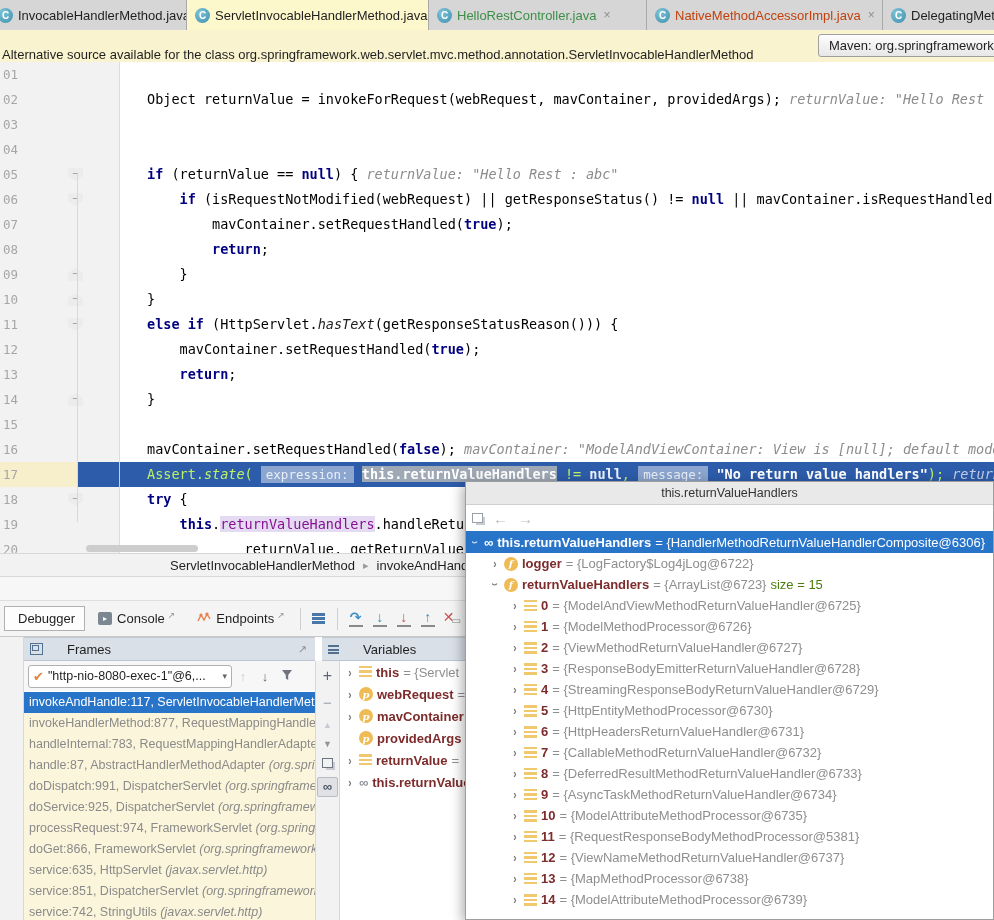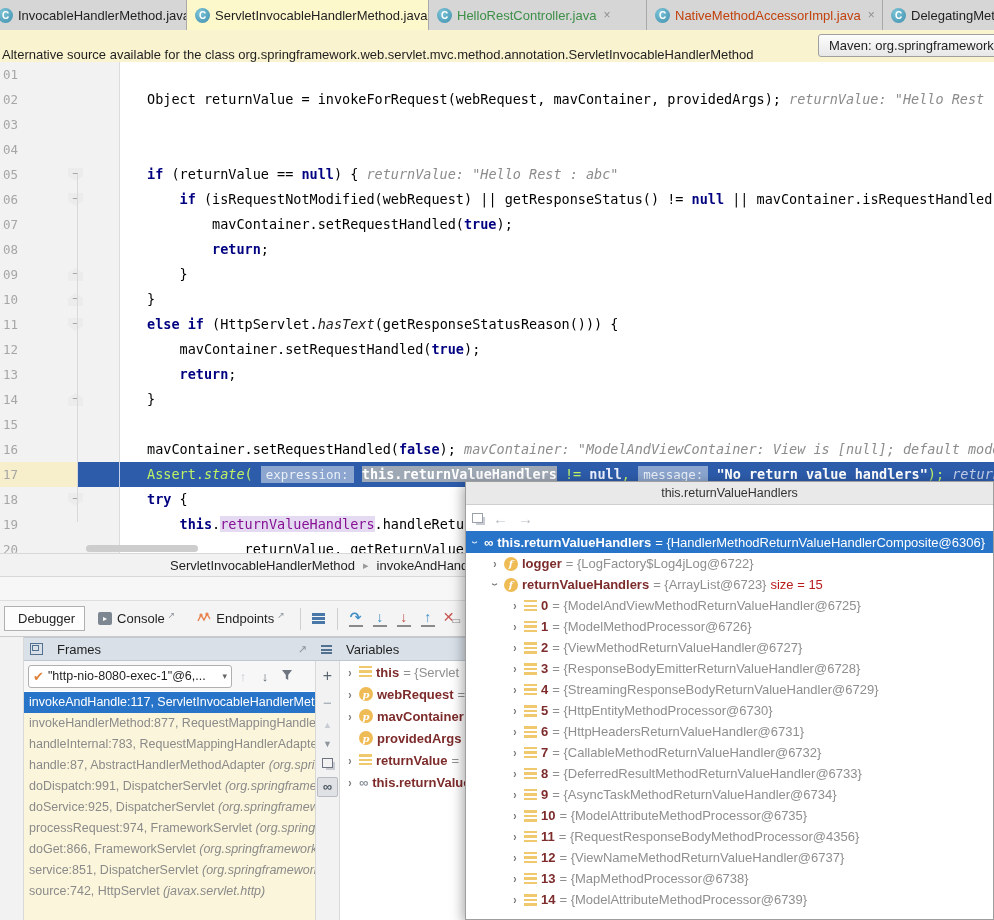--- a/index.html
+++ b/index.html
@@ -67,21 +67,21 @@
   .badge{font-size:9px;color:#8f959d;margin-left:-2px;position:relative;top:-4px;}
   .vsep{width:1px;height:22px;background:#cfcfcf;margin:0 6px;}
   .tbi{width:24px;height:24px;display:flex;align-items:center;justify-content:center;flex:none;position:relative;}
   .consicon{width:14px;height:13px;background:#7d8791;border-radius:2px;color:#fff;font-size:8px;line-height:13px;text-align:center;}
   .hamb{width:13px;height:11px;background:repeating-linear-gradient(#4978a8 0 3px,transparent 3px 4px);}
   .stepbase{position:absolute;left:5px;bottom:4px;width:14px;height:2px;background:#8a8a8a;}
   .aglyph{font-size:14px;font-weight:bold;line-height:14px;position:relative;top:-2px;}
 
   
   .phdr{position:absolute;top:637px;height:24px;background:#d9e0e8;border-top:1px solid #c2c9d2;
-        border-bottom:1px solid #bfc6cf;box-sizing:border-box;display:flex;align-items:center;gap:14px;padding-left:6px;}
+        border-bottom:1px solid #bfc6cf;box-sizing:border-box;display:flex;align-items:center;gap:24px;padding-left:6px;}
   .phdr .ficon{width:11px;height:10px;border:1px solid #52708f;position:relative;}
   .phdr .ficon:before{content:"";position:absolute;left:1px;top:1px;width:5px;height:4px;border:1px solid #52708f;}
   .phdr .micon{width:11px;height:9px;background:repeating-linear-gradient(#52708f 0 2px,transparent 2px 3.5px);}
   .floaticn{margin-left:auto;margin-right:8px;color:#8f959d;font-size:11px;}
   .leftstrip{position:absolute;left:0;top:637px;width:24px;height:283px;background:#f2f2f2;border-right:1px solid #d8d8d8;box-sizing:border-box;}
   .threadrow{position:absolute;left:24px;top:661px;width:291px;height:30px;background:#f7f7f7;display:flex;align-items:center;}
   .combo{width:204px;height:23px;margin-left:4px;background:#fff;border:1px solid #b0b0b0;border-radius:3px;
          display:flex;align-items:center;gap:4px;padding:0 4px;box-sizing:border-box;white-space:nowrap;overflow:hidden;}
   .combo .chk{color:#e0823c;font-weight:bold;}
   .combo .cv{font-size:12.5px;overflow:hidden;white-space:nowrap;flex:1;}
@@ -117,21 +117,21 @@
   .ptitle{height:22px;background:#e9e9e9;border-bottom:1px solid #cfcfcf;display:flex;align-items:center;justify-content:center;
           font-size:12.5px;color:#333;}
   .ptools{height:26px;display:flex;align-items:center;gap:10px;padding-left:6px;border-bottom:1px solid #efefef;}
   .dbl{width:9px;height:8px;border:1px solid #9aa0a8;box-shadow:3px 3px 0 -1px #c8ccd2;}
   .arr{color:#b8bcc2;font-size:15px;line-height:15px;}
   .ptree{position:absolute;left:0;top:49px;right:0;bottom:0;overflow:hidden;}
   .prow{height:21px;display:flex;align-items:center;gap:4px;white-space:nowrap;font-size:13px;overflow:hidden;}
   .prow.sel{background:#2874c9;height:22px;}
   .prow.sel .vname,.prow.sel .vval,.prow.sel .winfty{color:#fff;}
   .prow.sel .chev{color:#cfe3f7;}
-  .pextra{color:#b91c1c;}
+  .pextra{color:#4d7c0f;}
 </style>
 </head>
 <body>
 
 <div class="app">
   <div class="tabbar" id="tabbar" style="padding-left: 0px;">
       <div class="tab" style="width: 197px; margin-left: -10px;">
         <span class="cicon">C</span>
         <span style="color: rgb(31, 31, 31);">InvocableHandlerMethod.java</span>
       </div>
@@ -347,21 +347,21 @@
         <span class="aglyph" style="color: rgb(61, 143, 198);">→</span>
         <span style="color: rgb(138, 138, 138); font-size: 11px; margin-left: 1px;">ɪ</span>
       </span>
     </div>
 
   <div class="phdr" style="left:24px;width:291px;">
     <span class="ficon"></span>
     <span>Frames</span>
     <span class="floaticn">↗</span>
   </div>
-  <div class="phdr" style="left:315px;width:150px;">
+  <div class="phdr" style="left:322px;width:150px;">
     <span class="micon"></span>
     <span>Variables</span>
   </div>
 
   <div class="leftstrip"></div>
 
   <div class="threadrow">
     <div class="combo">
       <span class="chk">✔</span>
       <span class="cv">"http-nio-8080-exec-1"@6,...</span>
@@ -378,22 +378,23 @@
 
   <div class="frames" id="frames">
       <div class="frow sel"><span>invokeAndHandle:117, ServletInvocableHandlerMethod</span></div>
       <div class="frow"><span>invokeHandlerMethod:877, RequestMappingHandlerAdapter</span></div>
       <div class="frow"><span>handleInternal:783, RequestMappingHandlerAdapter</span></div>
       <div class="frow"><span>handle:87, AbstractHandlerMethodAdapter </span><span class="pkg">(org.springframework.web.servlet.mvc.method)</span></div>
       <div class="frow"><span>doDispatch:991, DispatcherServlet </span><span class="pkg">(org.springframework.web.servlet)</span></div>
       <div class="frow"><span>doService:925, DispatcherServlet </span><span class="pkg">(org.springframework.web.servlet)</span></div>
       <div class="frow"><span>processRequest:974, FrameworkServlet </span><span class="pkg">(org.springframework.web.servlet)</span></div>
       <div class="frow"><span>doGet:866, FrameworkServlet </span><span class="pkg">(org.springframework.web.servlet)</span></div>
+      <div class="frow"><span>service:635, HttpServlet </span><span class="pkg">(javax.servlet.http)</span></div>
       <div class="frow"><span>service:851, DispatcherServlet </span><span class="pkg">(org.springframework.web.servlet)</span></div>
-      <div class="frow"><span>source:742, HttpServlet </span><span class="pkg">(javax.servlet.http)</span></div>
+      <div class="frow"><span>service:742, StringUtils </span><span class="pkg">(javax.servlet.http)</span></div>
     </div>
 
   <div class="vtoolbar" id="vtoolbar">
       <span style="color: rgb(92, 102, 112); font-size: 16px;">+</span>
       <span style="color: rgb(154, 162, 171); font-size: 15px;">−</span>
       <span style="color: rgb(199, 204, 211); font-size: 9px;">▲</span>
       <span style="color: rgb(143, 149, 157); font-size: 9px;">▼</span>
       <span class="dbl" style="border-color: rgb(110, 116, 128);"></span>
       <span class="winf">∞</span>
     </div>
@@ -524,21 +525,21 @@
         <div class="prow" style="padding-left: 44px;">
           <span class="chev">›</span>
           <span class="bars"></span>
           <span class="vname">10</span>
           <span class="vval"> = {ModelAttributeMethodProcessor@6735}</span>
         </div>
         <div class="prow" style="padding-left: 44px;">
           <span class="chev">›</span>
           <span class="bars"></span>
           <span class="vname">11</span>
-          <span class="vval"> = {RequestResponseBodyMethodProcessor@4356}</span>
+          <span class="vval"> = {RequestResponseBodyMethodProcessor@5381}</span>
         </div>
         <div class="prow" style="padding-left: 44px;">
           <span class="chev">›</span>
           <span class="bars"></span>
           <span class="vname">12</span>
           <span class="vval"> = {ViewNameMethodReturnValueHandler@6737}</span>
         </div>
         <div class="prow" style="padding-left: 44px;">
           <span class="chev">›</span>
           <span class="bars"></span>

